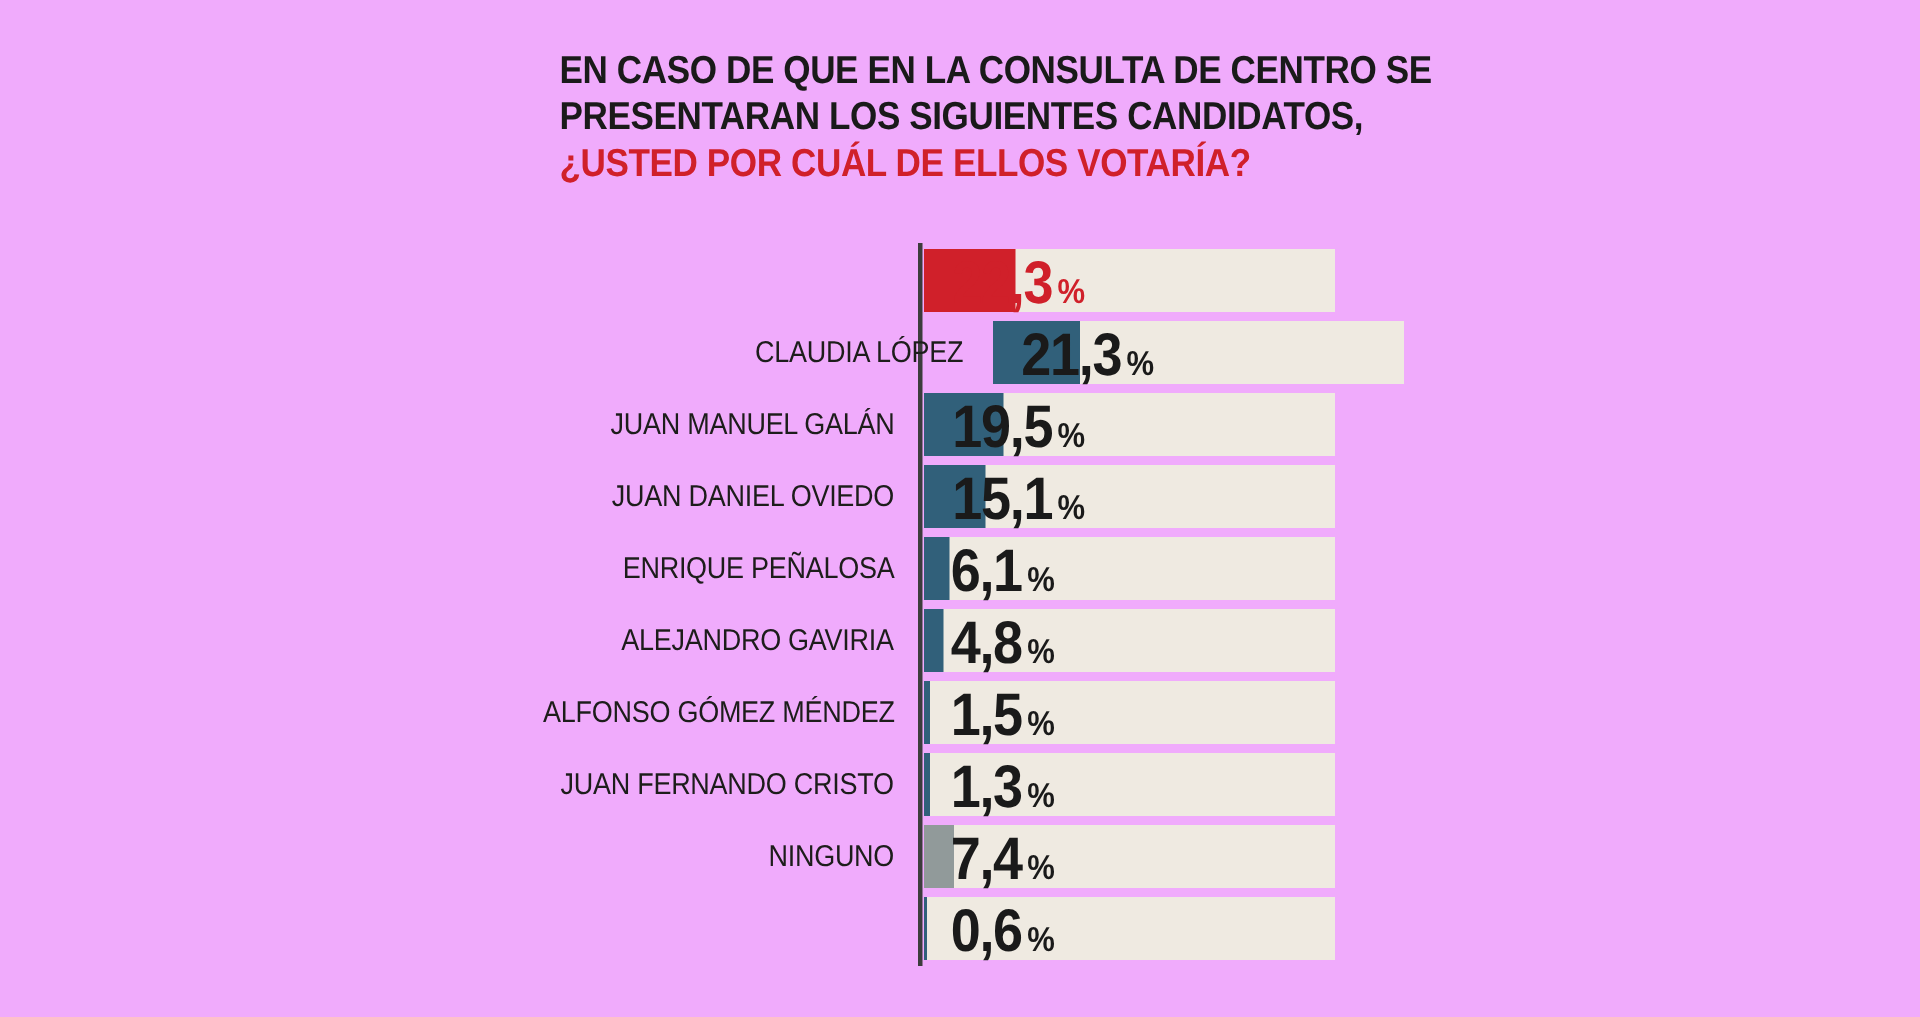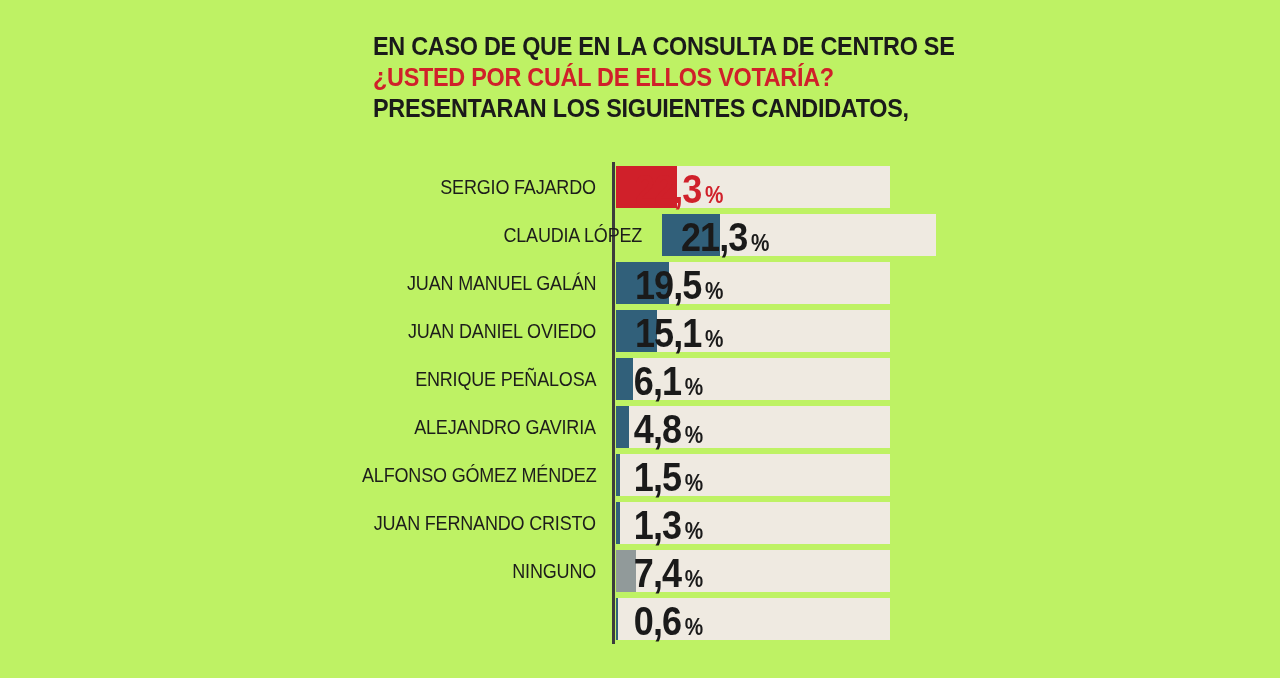--- a/index.html
+++ b/index.html
@@ -5,21 +5,21 @@
   html, body {
     margin: 0;
     padding: 0;
     background: #ffffff;
     font-family: "Liberation Sans", sans-serif;
   }
   .canvas {
     position: relative;
     width: 1280px;
     height: 678px;
-    background: #bef264;
+    background: #f0abfc;
     overflow: hidden;
   }
 
   
   .title {
     position: absolute;
     left: 373px;
     top: 31px;
   }
   .t-line {
@@ -126,31 +126,28 @@
     line-height: 1;
   }
 </style>
 </head>
 <body>
 
 <div class="canvas">
 
   <div class="title">
     <div class="t-line"><span class="cond">EN CASO DE QUE EN LA CONSULTA DE CENTRO SE</span></div>
+    <div class="t-line"><span class="cond">PRESENTARAN LOS SIGUIENTES CANDIDATOS,</span></div>
     <div class="t-line red"><span class="cond">¿USTED POR CUÁL DE ELLOS VOTARÍA?</span></div>
-    <div class="t-line"><span class="cond">PRESENTARAN LOS SIGUIENTES CANDIDATOS,</span></div>
   </div>
 
   <div class="chart">
     <div class="axis"></div>
     <div id="rows">
   <div class="row" style="top: 0px;">
-    <div class="label">
-            <span class="cond">SERGIO FAJARDO</span>
-          </div>
     <div class="band">
       <div class="bar" style="width: 61.1px; background: rgb(208, 32, 42);"></div>
       <div class="value">
         <span class="vwrap" style="color: rgb(208, 32, 42);">
           <span class="num">22,3</span>
           <span class="pct">%</span>
         </span>
       </div>
     </div>
   </div>

